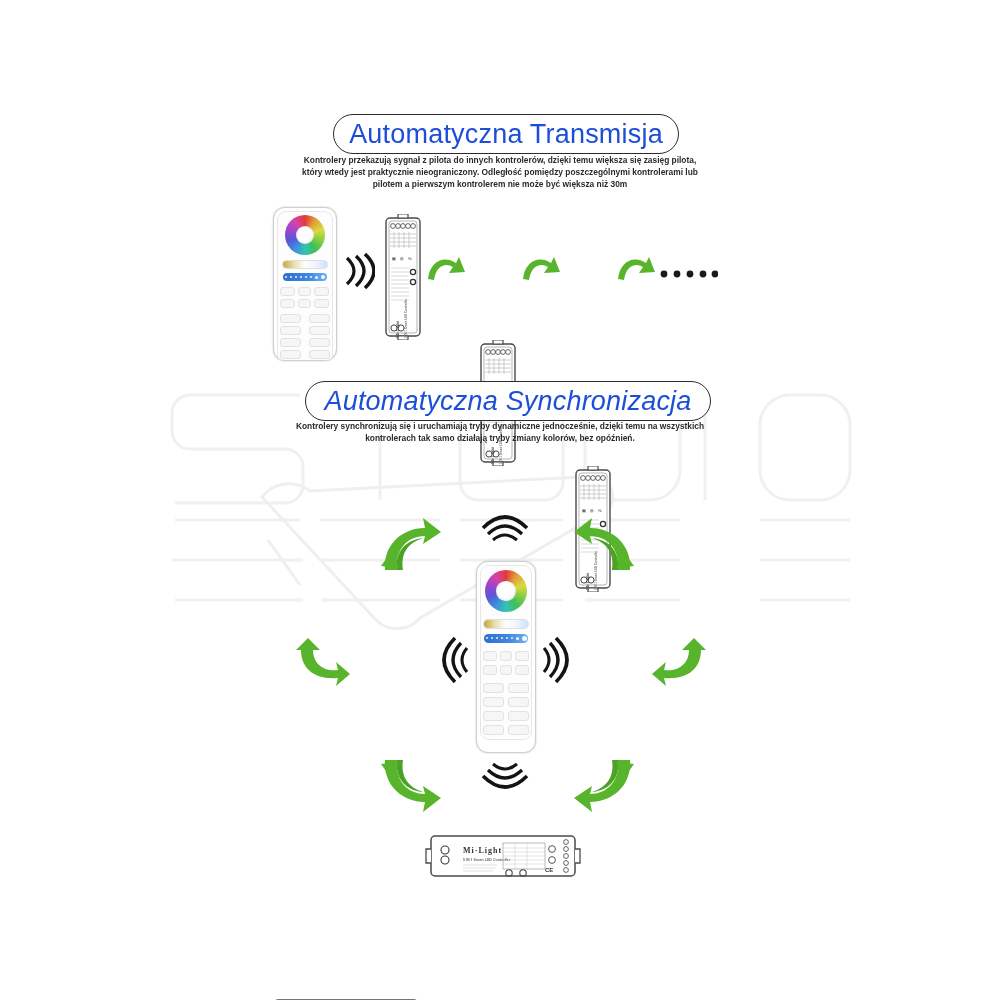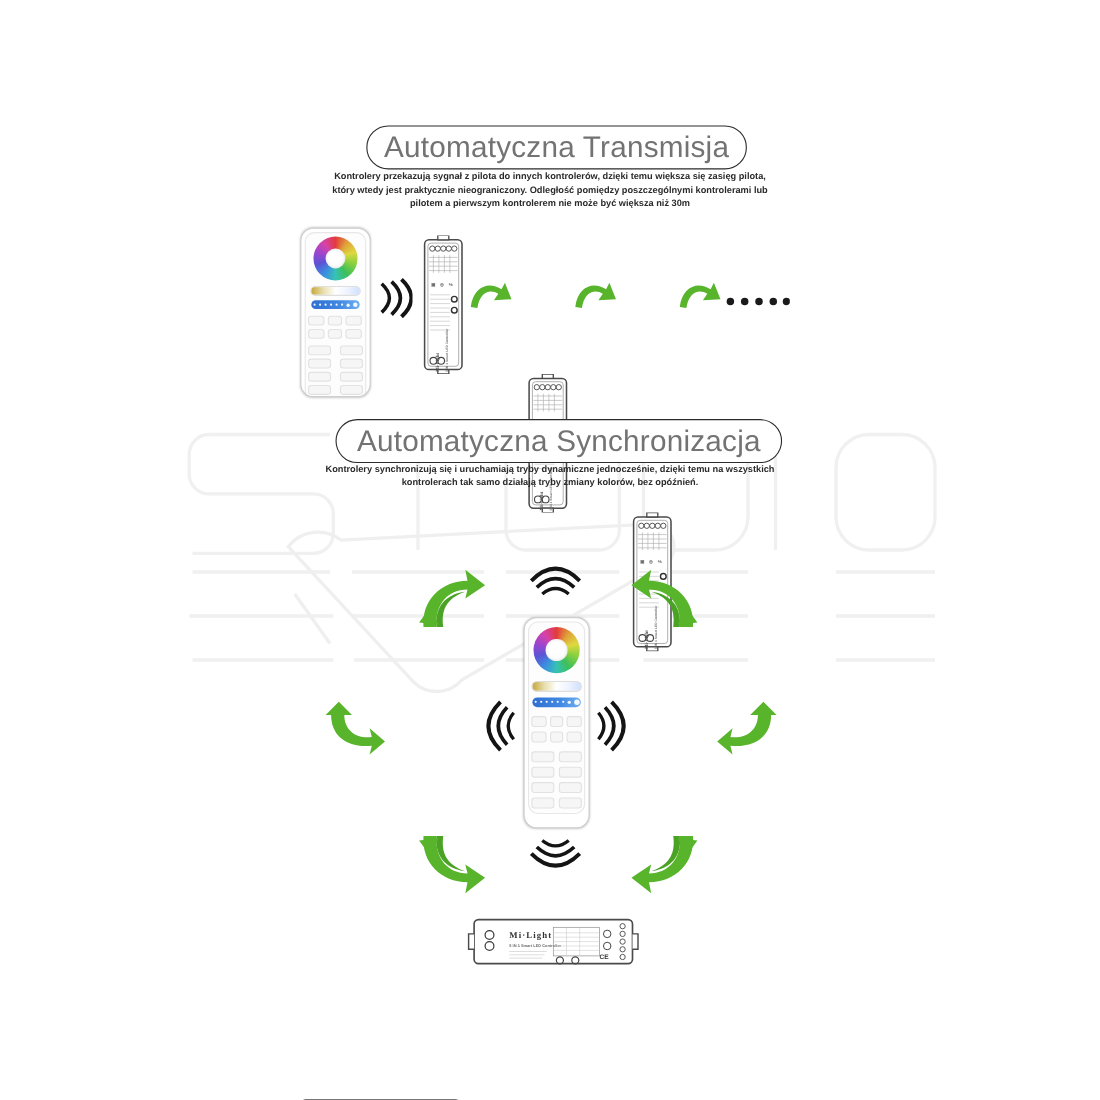--- a/index.html
+++ b/index.html
@@ -7,24 +7,24 @@
        font-family:"Liberation Sans","DejaVu Sans",sans-serif;color:#1a1a1a;}
 
   
   .wm{position:absolute;left:0;top:0;width:1000px;height:1000px;z-index:0;pointer-events:none;}
   .wm svg{width:100%;height:100%;}
 
   
   .heading{position:absolute;border:1.6px solid #2b2b2b;border-radius:26px;
            background:#fff;display:flex;align-items:center;justify-content:center;
            z-index:5;}
-  .heading span{font-size:27px;font-weight:400;letter-spacing:.2px;color:#737373;
+  .heading span{font-size:27px;font-weight:400;letter-spacing:.2px;color:#1d4ed8;
                 white-space:nowrap;}
   #h1{left:333px;top:114px;width:344px;height:38px;}
-  #h2{left:305px;top:381px;width:404px;height:38px;}
+  #h2{left:305px;top:381px;width:404px;height:38px;font-style:italic;}
 
   .desc{position:absolute;z-index:5;text-align:center;font-size:8.4px;line-height:1.42;
         color:#2a2a2a;font-weight:600;}
   #d1{left:300px;top:155px;width:400px;}
   #d2{left:280px;top:421px;width:440px;}
 
   
   .abs{position:absolute;z-index:4;}
 
   

